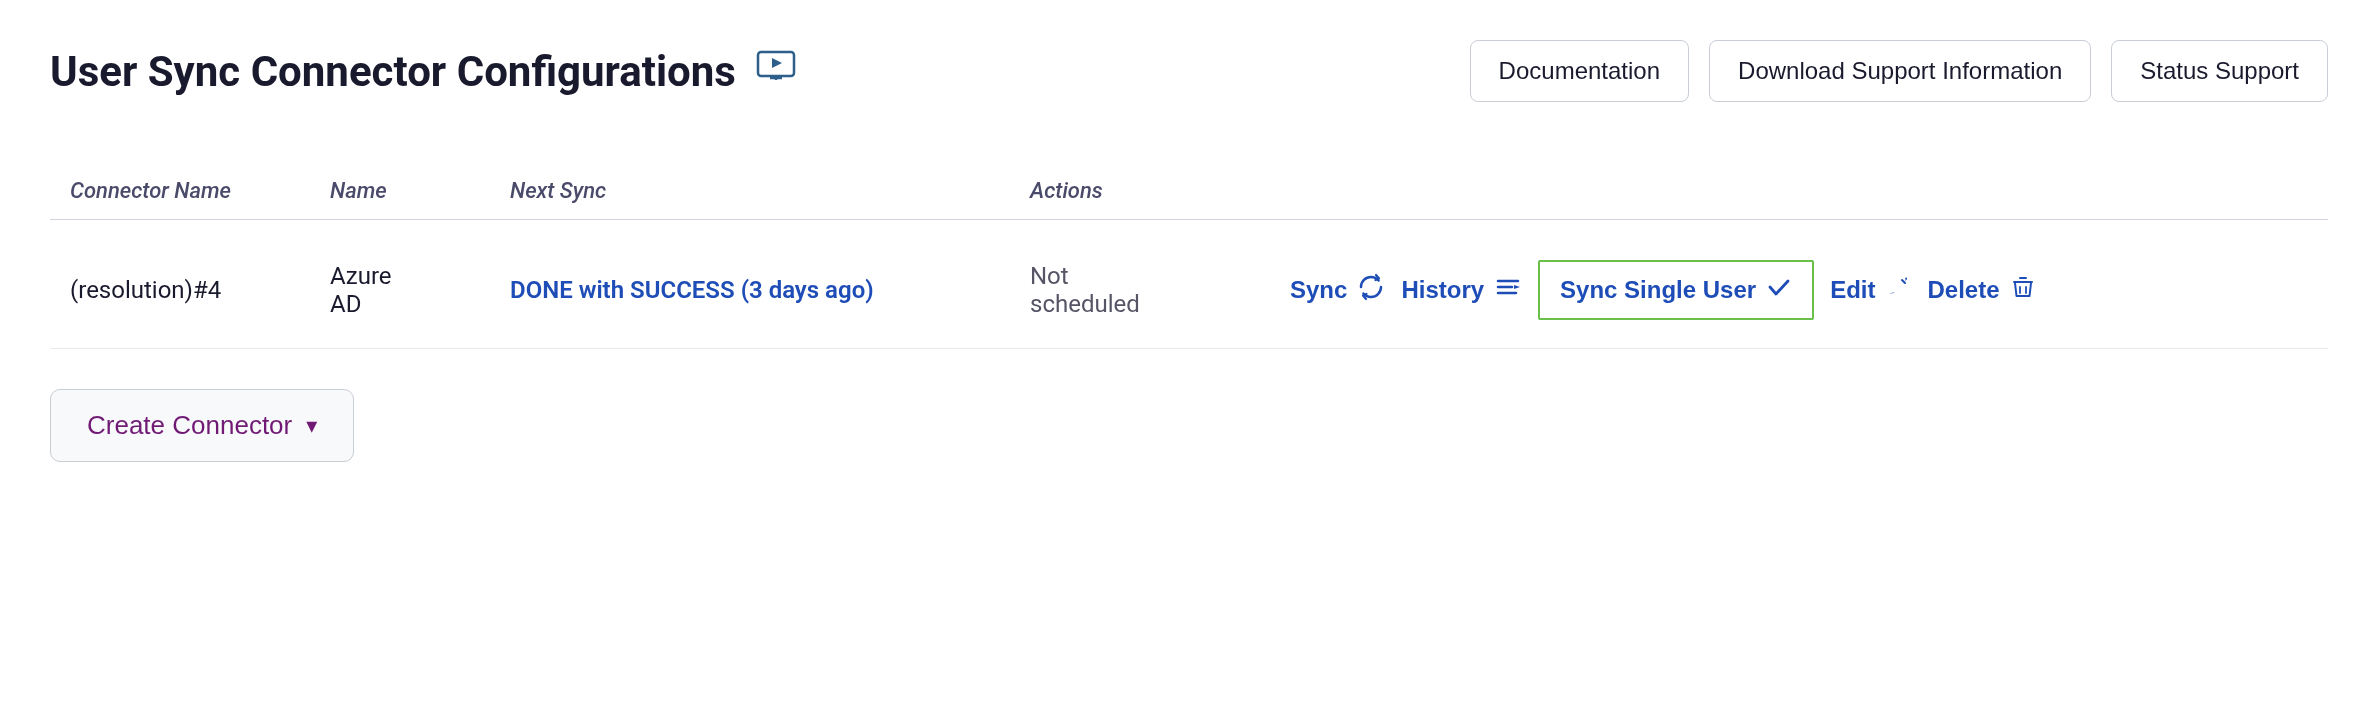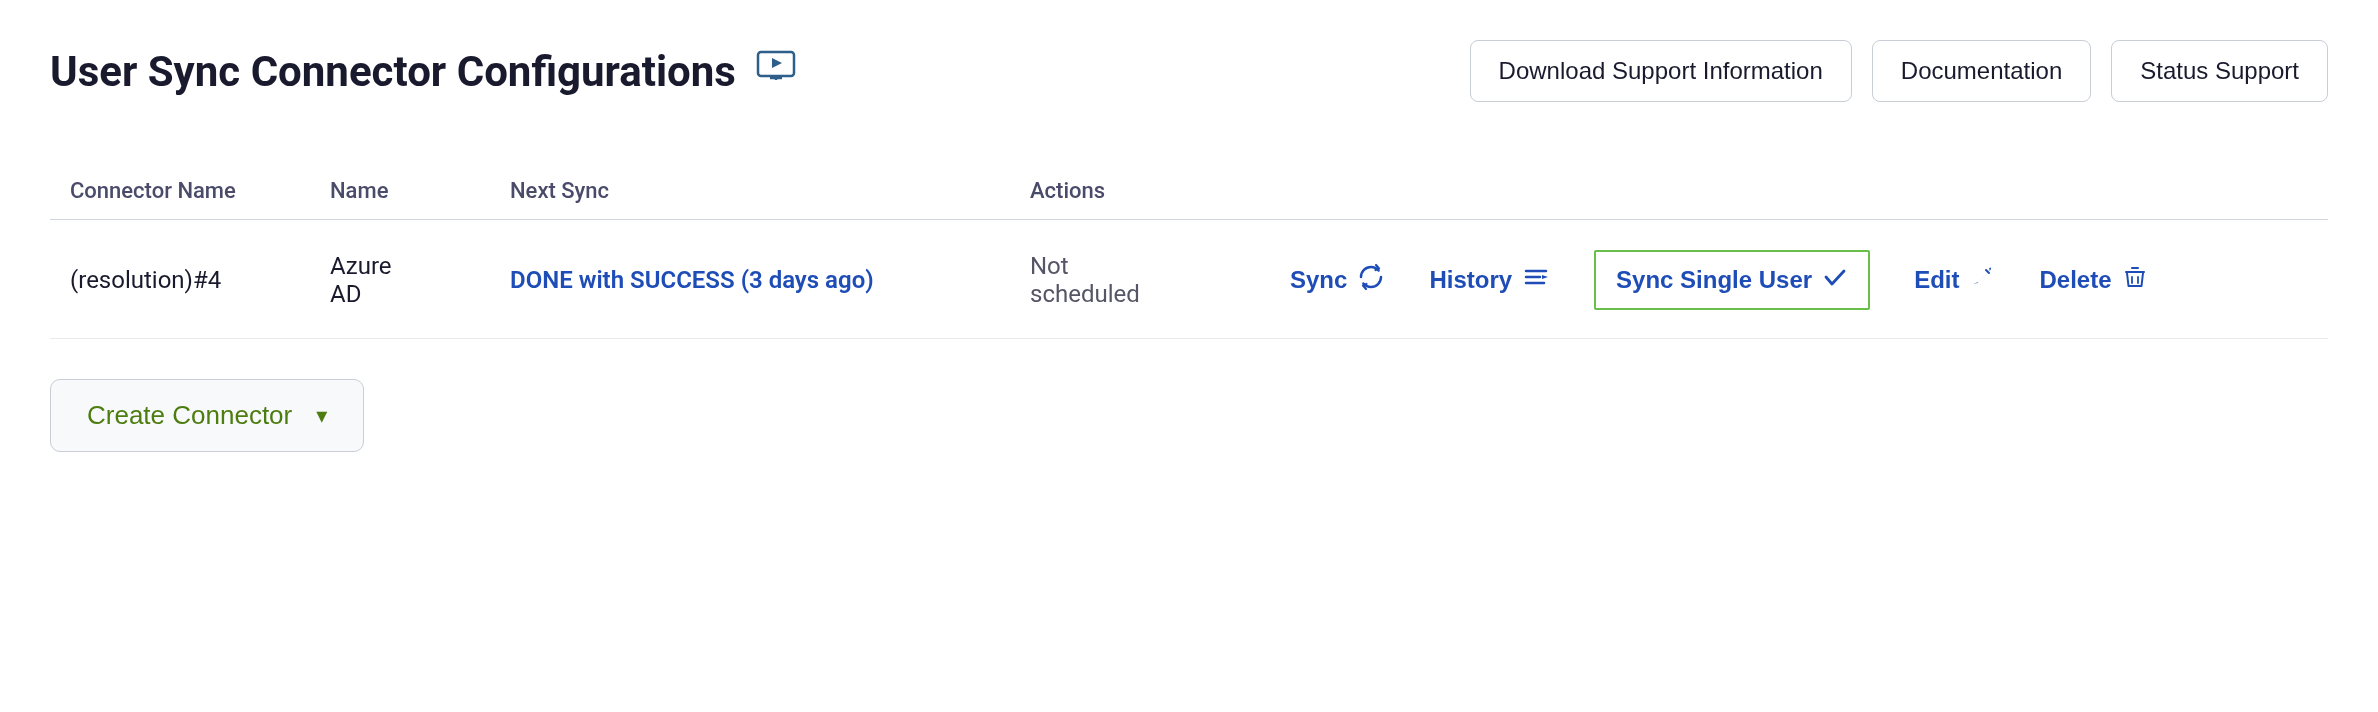--- a/index.html
+++ b/index.html
@@ -59,21 +59,22 @@
 
     .table-section {
       margin-bottom: 40px;
     }
 
     .table-header {
       display: grid;
       grid-template-columns: 260px 180px 520px 260px 1fr;
       padding: 16px 20px;
       border-bottom: 1.5px solid #d0d5dd;
-      margin-bottom: 2px;
+      margin-bottom: 12px;
+      font-style: italic;
     }
 
     .col-header {
       font-size: 22px;
       font-weight: 500;
       color: #4a4a6a;
     }
 
     .table-row {
       display: grid;
@@ -96,21 +97,21 @@
     }
 
     .cell-muted {
       font-size: 24px;
       color: #555566;
     }
 
     .actions-cell {
       display: flex;
       align-items: center;
-      gap: 44px;
+      gap: 16px;
     }
 
     .action-btn {
       display: flex;
       align-items: center;
       gap: 10px;
       background: none;
       border: none;
       font-size: 24px;
       color: #1e4db7;
@@ -157,27 +158,27 @@
       border: none;
       font-size: 24px;
       color: #1e4db7;
       font-weight: 600;
       cursor: pointer;
     }
 
     .create-connector-btn {
       display: flex;
       align-items: center;
-      gap: 24px;
+      gap: 14px;
       padding: 20px 36px;
       border: 1.5px solid #c8cdd6;
       border-radius: 10px;
       background: #f8f9fa;
       font-size: 26px;
-      color: #4d7c0f;
+      color: #701a75;
       cursor: pointer;
       font-weight: 400;
     }
 
     .chevron-icon {
       font-size: 22px;
     }
 
     
     .svg-icon {
@@ -194,22 +195,22 @@
     <span class="monitor-icon svg-icon">
       <svg width="40" height="34" viewBox="0 0 40 34" fill="none" xmlns="http://www.w3.org/2000/svg">
         <rect x="2" y="2" width="36" height="24" rx="3" stroke="#2d5f8a" stroke-width="2.5" fill="none"></rect>
         <line x1="14" y1="28" x2="26" y2="28" stroke="#2d5f8a" stroke-width="2.5"></line>
         <line x1="20" y1="26" x2="20" y2="30" stroke="#2d5f8a" stroke-width="2.5"></line>
         <polygon points="16,8 16,18 26,13" fill="#2d5f8a"></polygon>
       </svg>
     </span>
   </div>
   <div class="header-actions">
+    <button class="header-btn">Documentation</button>
     <button class="header-btn">Download Support Information</button>
-    <button class="header-btn">Documentation</button>
     <button class="header-btn">Status Support</button>
   </div>
 </div>
 
 <div class="table-section">
 
   <div class="table-header">
     <span class="col-header">Connector Name</span>
     <span class="col-header">Name</span>
     <span class="col-header">Next Sync</span>

